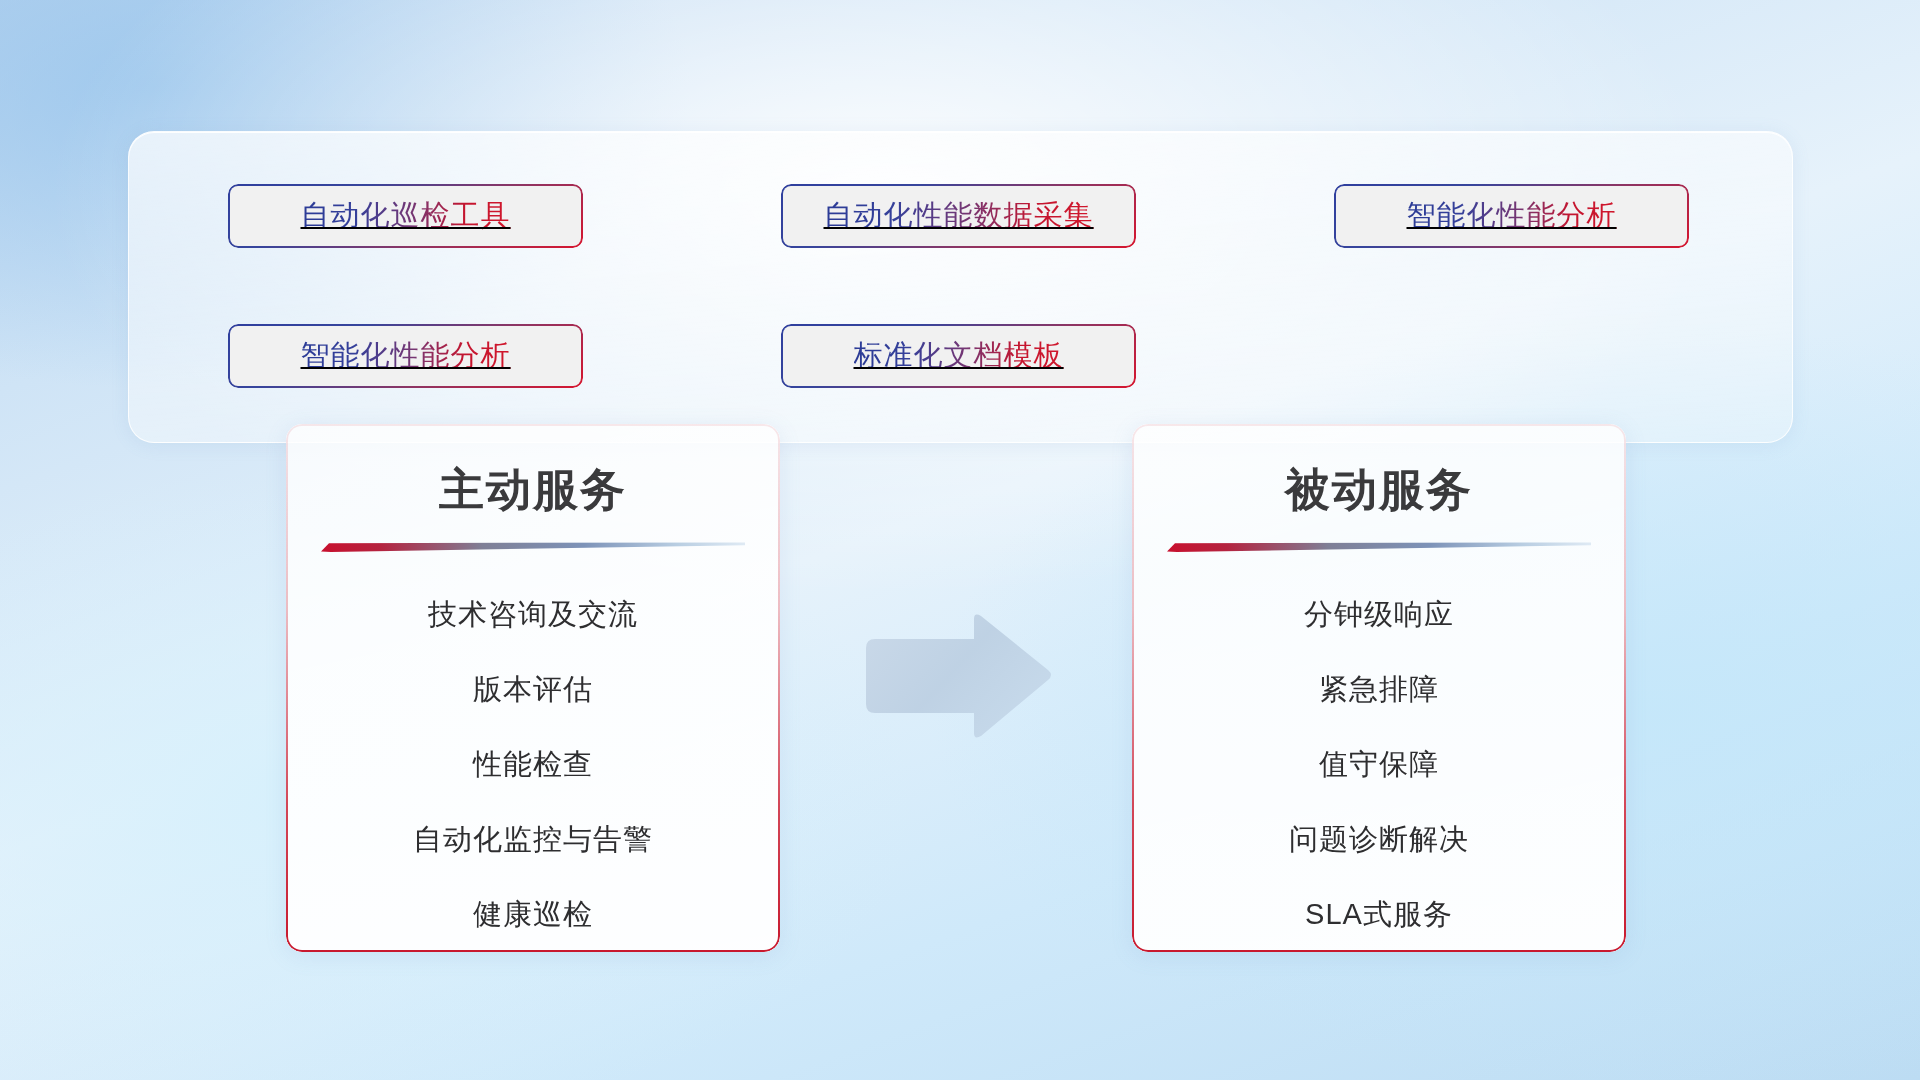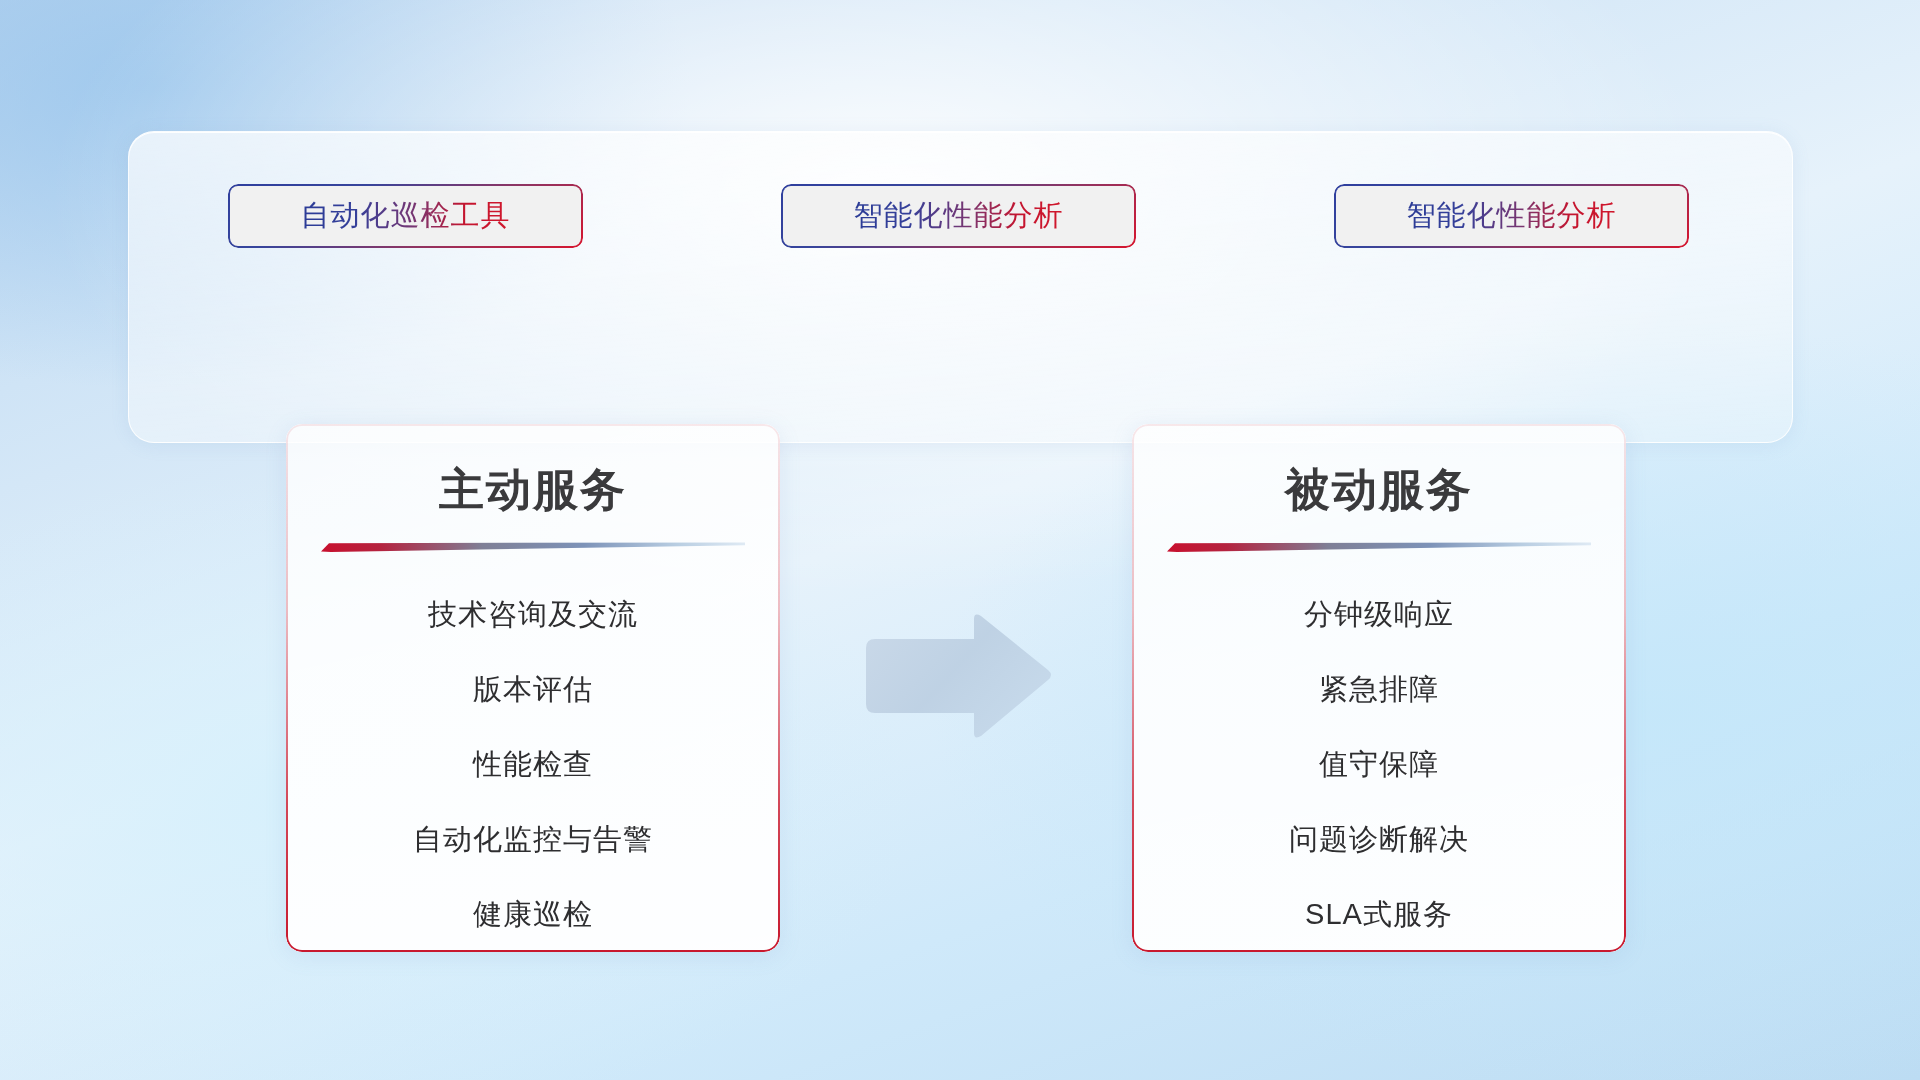--- a/index.html
+++ b/index.html
@@ -31,20 +31,21 @@
     box-shadow: 0 2px 18px rgba(110,150,195,0.12), inset 0 1px 0 rgba(255,255,255,0.95);
     display: grid;
     grid-template-columns: repeat(3, 1fr);
     grid-template-rows: repeat(2, 1fr);
     align-items: center;
     justify-items: center;
     column-gap: 0px;
     row-gap: 0px;
     padding: 14px 4px 16px 0;
     box-sizing: border-box;
+    text-decoration: underline;
   }
 
   .pill {
     position: relative;
     width: 355px; height: 64px;
     border-radius: 10px;
     background: #f1f1f1;
     display: flex; align-items: center; justify-content: center;
     box-sizing: border-box;
   }
@@ -144,29 +145,35 @@
 <body>
 
 <div id="stage">
 
   <div id="top-panel">
 
     <div class="pill">
       <span class="pill-label">自动化巡检工具</span>
     </div>
 
+    <div class="pill">
+      <span class="pill-label">自动化性能数据采集</span>
+    </div>
 
     <div class="pill">
       <span class="pill-label">智能化性能分析</span>
     </div>
 
     <div class="pill">
       <span class="pill-label">智能化性能分析</span>
     </div>
 
+    <div class="pill">
+      <span class="pill-label">标准化文档模板</span>
+    </div>
 
 
   </div>
 
   <div class="card" id="card-active">
     <div class="card-title">主动服务</div>
 
     <div class="title-rule">
       <svg viewBox="0 0 424 10" preserveAspectRatio="none" aria-hidden="true">
         <defs>

